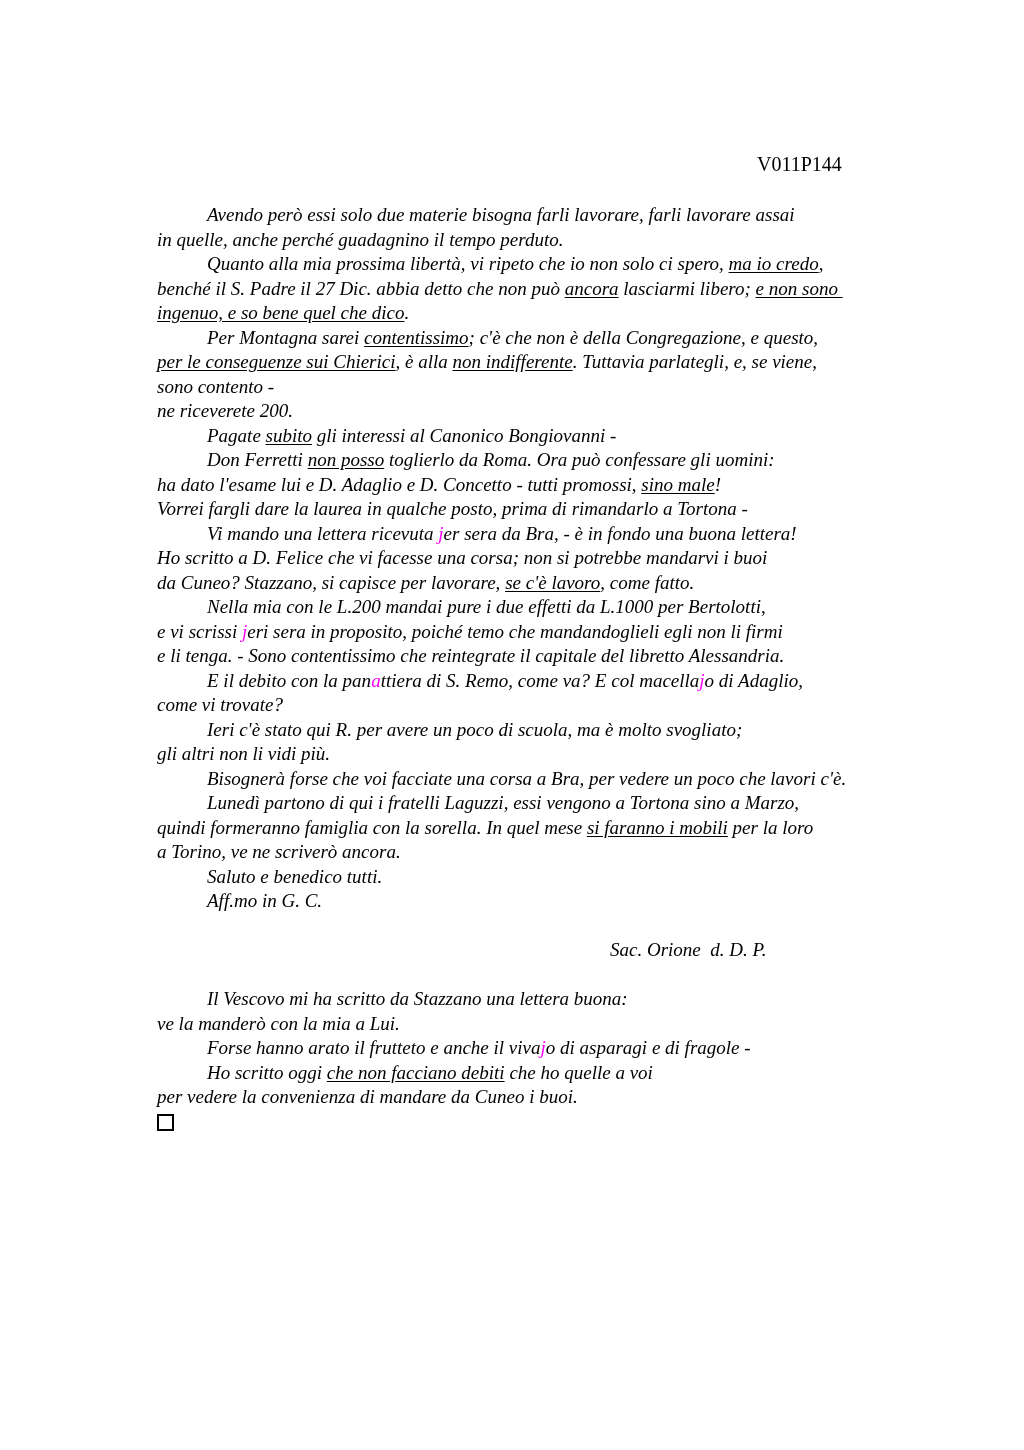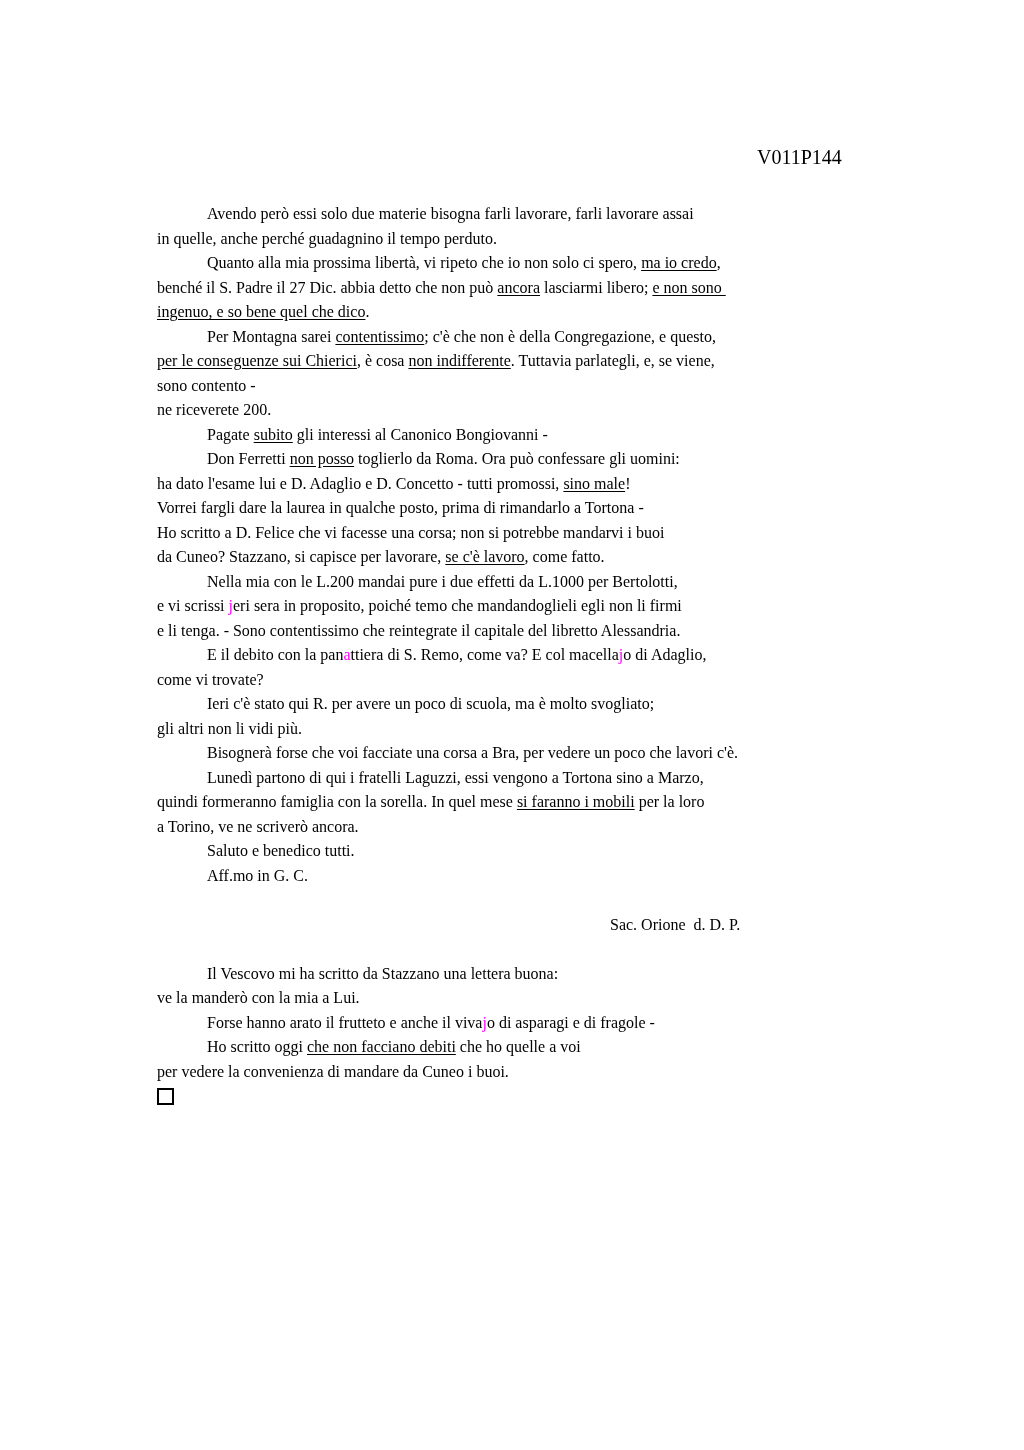--- a/index.html
+++ b/index.html
@@ -8,35 +8,37 @@
     background: #ffffff;
   }
   .page {
     position: relative;
     width: 1024px;
     height: 1218px;
     background: #ffffff;
     font-family: "Liberation Serif", serif;
     color: #000000;
     overflow: hidden;
+    margin-top: 7px;
   }
   .page-code {
     position: absolute;
     left: 757px;
     top: 146px;
     font-size: 20px;
     white-space: pre;
   }
   .letter {
     position: absolute;
     left: 157px;
-    top: 202px;
+    top: 196px;
     width: 780px;
-    font-size: 16px;
+    font-size: 19px;
     line-height: 24.5px;
+    font-style: italic;
   }
   .line {
     min-height: 24.5px;
     white-space: pre;
   }
   .indent {
     text-indent: 50px;
   }
   .signature {
     padding-left: 453px;
@@ -59,27 +61,28 @@
 
 <div class="page">
   <div class="page-code">V011P144</div>
   <div class="letter">
       <div class="line indent"><span>Avendo però essi solo due materie bisogna farli lavorare, farli lavorare assai</span></div>
       <div class="line"><span>in quelle, anche perché guadagnino il tempo perduto.</span></div>
       <div class="line indent"><span>Quanto alla mia prossima libertà, vi ripeto che io non solo ci spero, </span><span class="u">ma io credo</span><span>,</span></div>
       <div class="line"><span>benché il S. Padre il 27 Dic. abbia detto che non può </span><span class="u">ancora</span><span> lasciarmi libero; </span><span class="u">e non sono </span></div>
       <div class="line"><span class="u">ingenuo, e so bene quel che dico</span><span>.</span></div>
       <div class="line indent"><span>Per Montagna sarei </span><span class="u">contentissimo</span><span>; c'è che non è della Congregazione, e questo,</span></div>
-      <div class="line"><span class="u">per le conseguenze sui Chierici</span><span>, è cosa </span><span class="u">non indifferente</span><span>. Tuttavia parlategli, e, se viene,</span></div>
+      <div class="line"><span class="u">per le conseguenze sui Chierici</span><span>, è alla </span><span class="u">non indifferente</span><span>. Tuttavia parlategli, e, se viene,</span></div>
       <div class="line"><span>sono contento -</span></div>
       <div class="line"><span>ne riceverete 200.</span></div>
       <div class="line indent"><span>Pagate </span><span class="u">subito</span><span> gli interessi al Canonico Bongiovanni -</span></div>
       <div class="line indent"><span>Don Ferretti </span><span class="u">non posso</span><span> toglierlo da Roma. Ora può confessare gli uomini:</span></div>
       <div class="line"><span>ha dato l'esame lui e D. Adaglio e D. Concetto - tutti promossi, </span><span class="u">sino male</span><span>!</span></div>
       <div class="line"><span>Vorrei fargli dare la laurea in qualche posto, prima di rimandarlo a Tortona -</span></div>
+      <div class="line indent"><span>Vi mando una lettera ricevuta </span><span style="color: rgb(255, 0, 255);">j</span><span>er sera da Bra, - è in fondo una buona lettera!</span></div>
       <div class="line"><span>Ho scritto a D. Felice che vi facesse una corsa; non si potrebbe mandarvi i buoi</span></div>
       <div class="line"><span>da Cuneo? Stazzano, si capisce per lavorare, </span><span class="u">se c'è lavoro</span><span>, come fatto.</span></div>
       <div class="line indent"><span>Nella mia con le L.200 mandai pure i due effetti da L.1000 per Bertolotti,</span></div>
       <div class="line"><span>e vi scrissi </span><span style="color: rgb(255, 0, 255);">j</span><span>eri sera in proposito, poiché temo che mandandoglieli egli non li firmi</span></div>
       <div class="line"><span>e li tenga. - Sono contentissimo che reintegrate il capitale del libretto Alessandria.</span></div>
       <div class="line indent"><span>E il debito con la pan</span><span style="color: rgb(255, 0, 255);">a</span><span>ttiera di S. Remo, come va? E col macella</span><span style="color: rgb(255, 0, 255);">j</span><span>o di Adaglio,</span></div>
       <div class="line"><span>come vi trovate?</span></div>
       <div class="line indent"><span>Ieri c'è stato qui R. per avere un poco di scuola, ma è molto svogliato;</span></div>
       <div class="line"><span>gli altri non li vidi più.</span></div>
       <div class="line indent"><span>Bisognerà forse che voi facciate una corsa a Bra, per vedere un poco che lavori c'è.</span></div>

